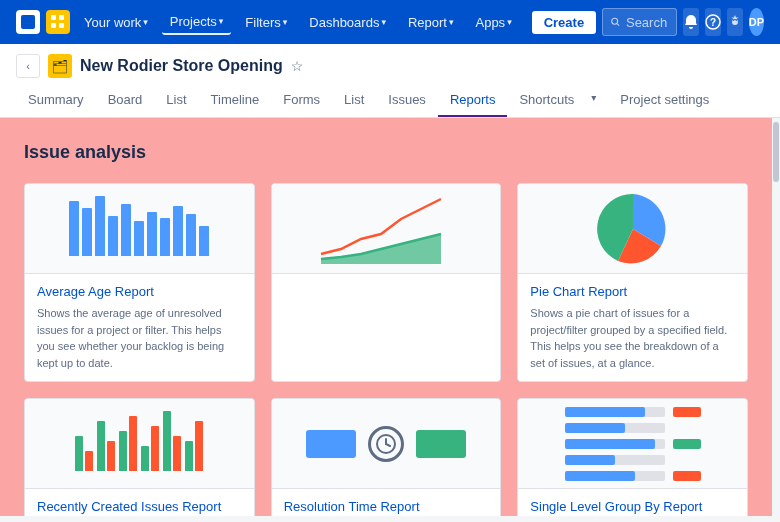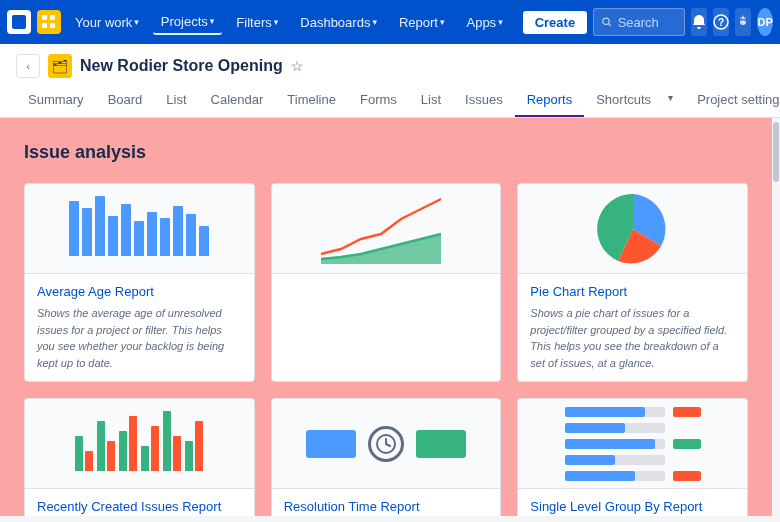--- a/index.html
+++ b/index.html
@@ -4,21 +4,21 @@
   <style>
     * { box-sizing: border-box; margin: 0; padding: 0; }
     body { font-family: -apple-system, BlinkMacSystemFont, 'Segoe UI', sans-serif; font-size: 13px; background: #f4f5f7; color: #172b4d; width: 780px; height: 522px; overflow: hidden; }
 
     
     .top-nav {
       background: #0052cc;
       height: 44px;
       display: flex;
       align-items: center;
-      padding: 0 7px;
+      padding: 0 16px;
       gap: 6px;
     }
     .nav-logo { width: 24px; height: 24px; background: #fff; border-radius: 4px; display: flex; align-items: center; justify-content: center; flex-shrink: 0; }
     .nav-logo-inner { width: 14px; height: 14px; background: #0052cc; border-radius: 2px; }
     .nav-app-icon { width: 24px; height: 24px; background: #ffc400; border-radius: 4px; display: flex; align-items: center; justify-content: center; flex-shrink: 0; }
     .nav-item {
       color: rgba(255,255,255,0.9);
       font-size: 13px;
       padding: 4px 8px;
       border-radius: 3px;
@@ -160,21 +160,21 @@
       height: 90px;
       background: #f9fafb;
       border-bottom: 1px solid #dfe1e6;
       display: flex;
       align-items: center;
       justify-content: center;
       overflow: hidden;
     }
     .card-content { padding: 10px 12px; }
     .card-title { font-size: 13px; color: #0052cc; font-weight: 500; margin-bottom: 6px; cursor: pointer; }
-    .card-desc { font-size: 11px; color: #5e6c84; line-height: 1.5; font-style: italic; }
+    .card-desc { font-size: 11px; color: #5e6c84; line-height: 1.5; }
 
     
     .bar-chart-avg { display: flex; align-items: flex-end; gap: 3px; height: 70px; padding: 8px 16px; }
     .bar-avg { width: 10px; background: #4c9aff; border-radius: 1px 1px 0 0; }
 
     .bar-chart-recent { display: flex; align-items: flex-end; gap: 4px; height: 70px; padding: 8px 16px; }
     .bar-group { display: flex; gap: 2px; align-items: flex-end; }
     .bar-green { background: #36b37e; border-radius: 1px 1px 0 0; }
     .bar-red { background: #ff5630; border-radius: 1px 1px 0 0; }
 
@@ -262,21 +262,20 @@
   <div class="project-title-row">
     <div class="sidebar-toggle">‹</div>
     <div class="project-icon">🗂</div>
     <span class="project-title">New Rodier Store Opening</span>
     <span class="star-icon">☆</span>
   </div>
   <div class="project-tabs">
     <div class="tab">Summary</div>
     <div class="tab">Board</div>
     <div class="tab">List</div>
-    <div class="tab">Calendar</div>
     <div class="tab">Timeline</div>
     <div class="tab">Forms</div>
     <div class="tab">List</div>
     <div class="tab">Issues</div>
     <div class="tab active">Reports</div>
     <div class="tab" style="display:flex;align-items:flex-start;gap:17px">
       <span>Shortcuts</span>
       <span style="font-size:10px">▾</span>
     </div>
     <div class="tab">Project settings</div>

